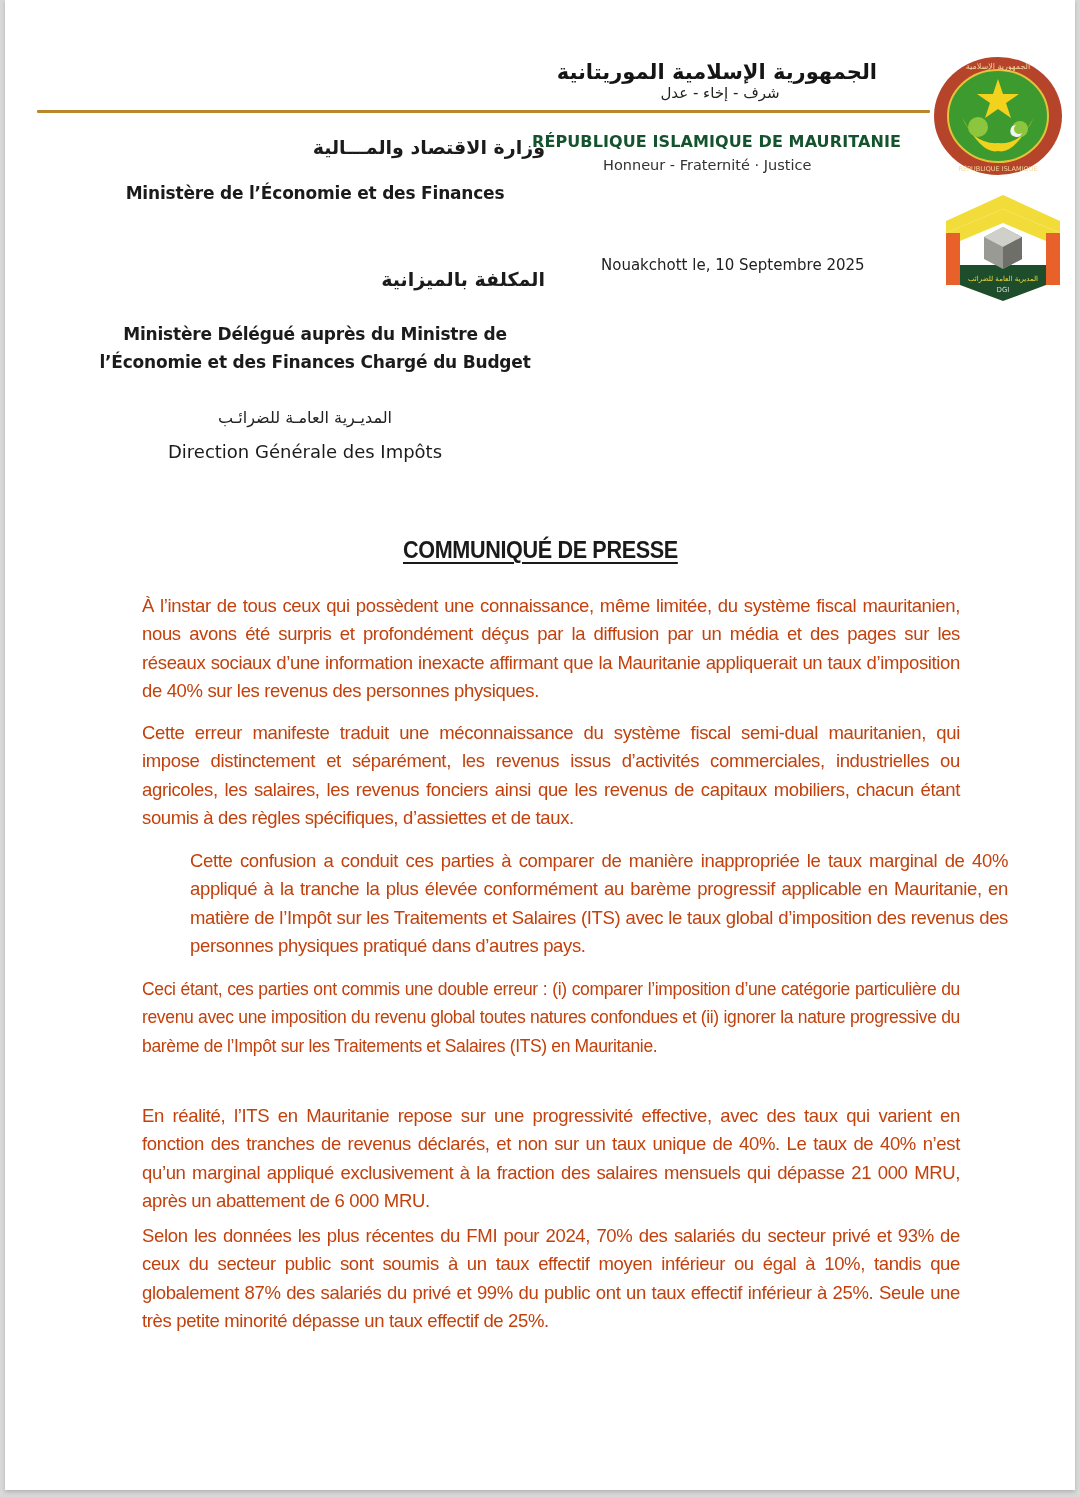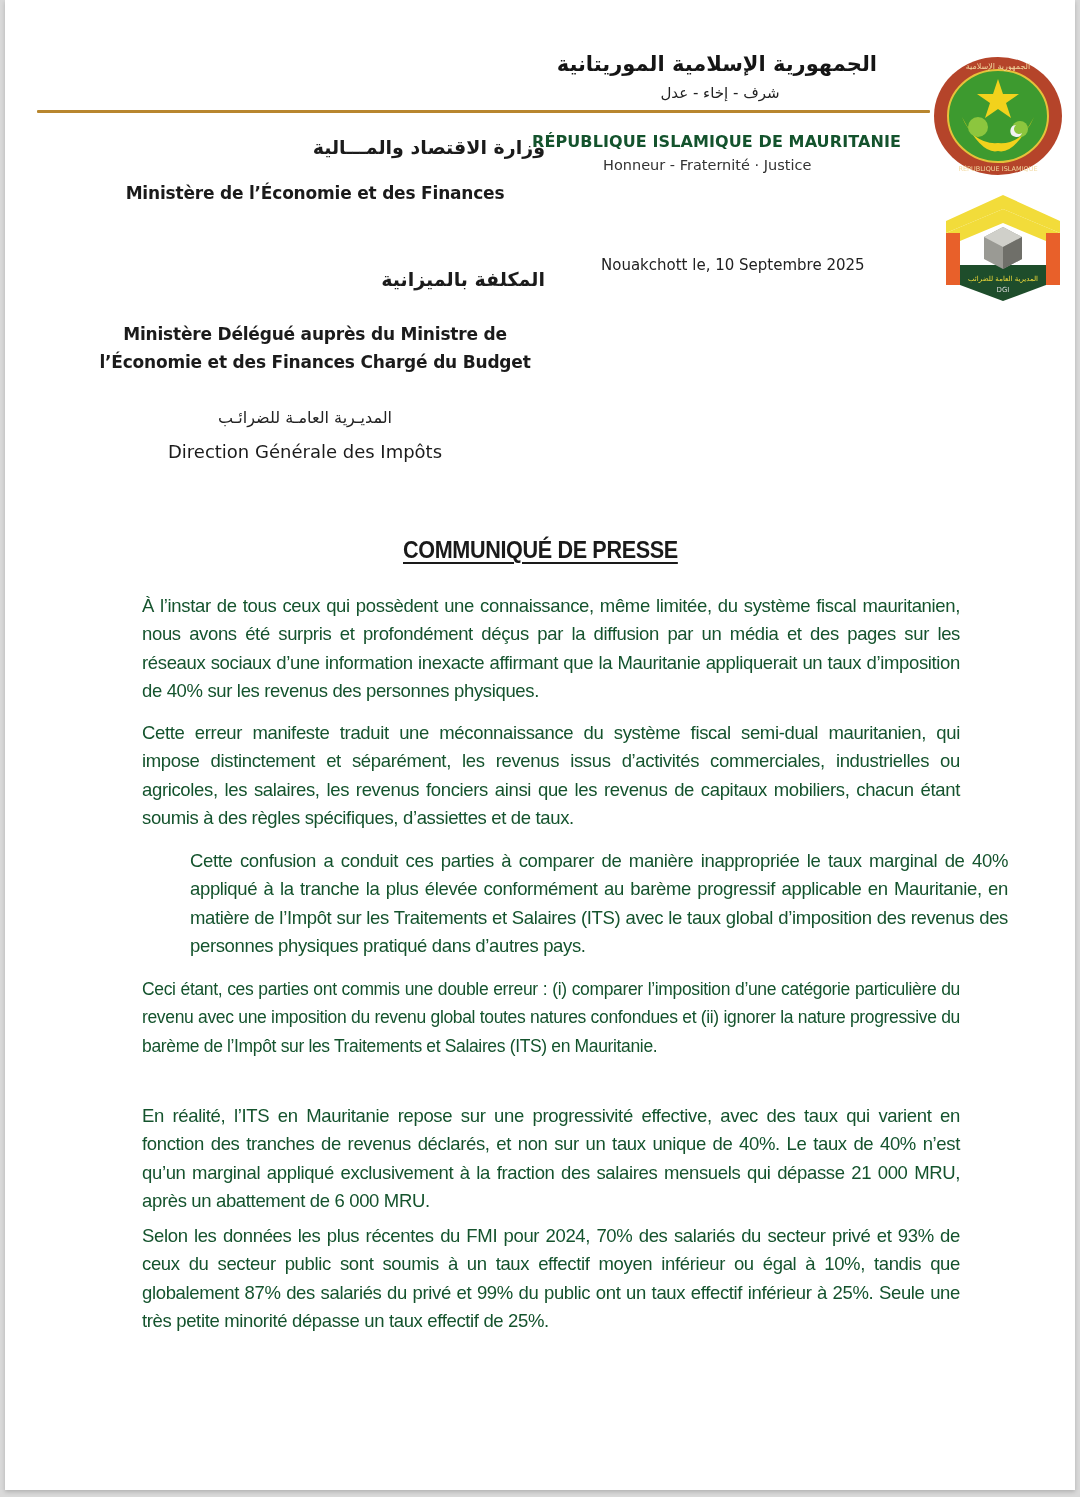--- a/index.html
+++ b/index.html
@@ -3,39 +3,39 @@
   <meta charset="utf-8">
   <style>
     * { box-sizing: border-box; margin: 0; padding: 0; }
     html, body { width: 1080px; height: 1497px; background: #d9d9d9; overflow: hidden; }
     body { font-family: "DejaVu Sans", sans-serif; color: #1a1a1a; position: relative; }
     .page {
       position: absolute; left: 5px; top: 0; width: 1070px; height: 1490px;
       background: #ffffff; box-shadow: 0 2px 4px rgba(0,0,0,0.18);
     }
     .abs { position: absolute; }
-    .ar-title { font-family: "DejaVu Sans", sans-serif; font-weight: bold; font-size: 21px; color: #151515; direction: rtl; white-space: nowrap; }
+    .ar-title { font-family: "DejaVu Sans", sans-serif; font-weight: bold; font-size: 21px; color: #151515; direction: rtl; white-space: nowrap; margin-top: 8px; }
     .ar-motto { font-family: "DejaVu Sans", sans-serif; font-size: 15px; color: #222; direction: rtl; white-space: nowrap; }
     .rule { position: absolute; left: 32px; top: 110px; width: 893px; height: 3px; background: #b8862e; border-radius: 1px; }
     .fr-rep { font-family: "DejaVu Sans", sans-serif; font-weight: bold; font-size: 16px; color: #14532d; white-space: nowrap; letter-spacing: 0.1px; }
     .fr-motto { font-family: "DejaVu Sans", sans-serif; font-size: 14.5px; color: #333; white-space: nowrap; }
     .min-ar { font-family: "DejaVu Sans", sans-serif; font-weight: bold; font-size: 19px; direction: rtl; text-align: right; white-space: nowrap; color: #1b1b1b; }
     .min-fr { font-family: "DejaVu Sans", sans-serif; font-weight: bold; font-size: 17px; text-align: center; white-space: nowrap; color: #1b1b1b; letter-spacing: -0.2px; }
     .dgi-ar { font-family: "DejaVu Sans", sans-serif; font-size: 16px; direction: rtl; text-align: center; white-space: nowrap; color: #222; }
     .dgi-fr { font-family: "DejaVu Sans", sans-serif; font-size: 18px; text-align: center; white-space: nowrap; color: #1b1b1b; }
     .date { font-family: "DejaVu Sans", sans-serif; font-size: 15px; color: #222; white-space: nowrap; }
     .title {
       font-family: "Liberation Sans", sans-serif; font-weight: bold; font-size: 24px;
       text-decoration: underline; text-decoration-thickness: 2px; text-underline-offset: 4px;
       white-space: nowrap; color: #1a1a1a; letter-spacing: -0.4px; transform: scaleX(0.9); transform-origin: left center;
     }
     .para {
       position: absolute; left: 137px; width: 818px;
       font-family: "Liberation Sans Narrow", "Liberation Sans", sans-serif; font-size: 18.5px; line-height: 28.4px;
-      text-align: justify; color: #14532d; letter-spacing: -0.35px;
+      text-align: justify; color: #c2410c; letter-spacing: -0.35px;
     }
     .seal { position: absolute; }
   </style>
 </head>
 <body>
 
 <div class="page">
 
   <div class="abs ar-title" style="left:560px; top:52px; width:312px; text-align:center;">الجمهورية الإسلامية الموريتانية</div>
   <div class="abs ar-motto" style="left:640px; top:84px; width:150px; text-align:center;">شرف - إخاء - عدل</div>

